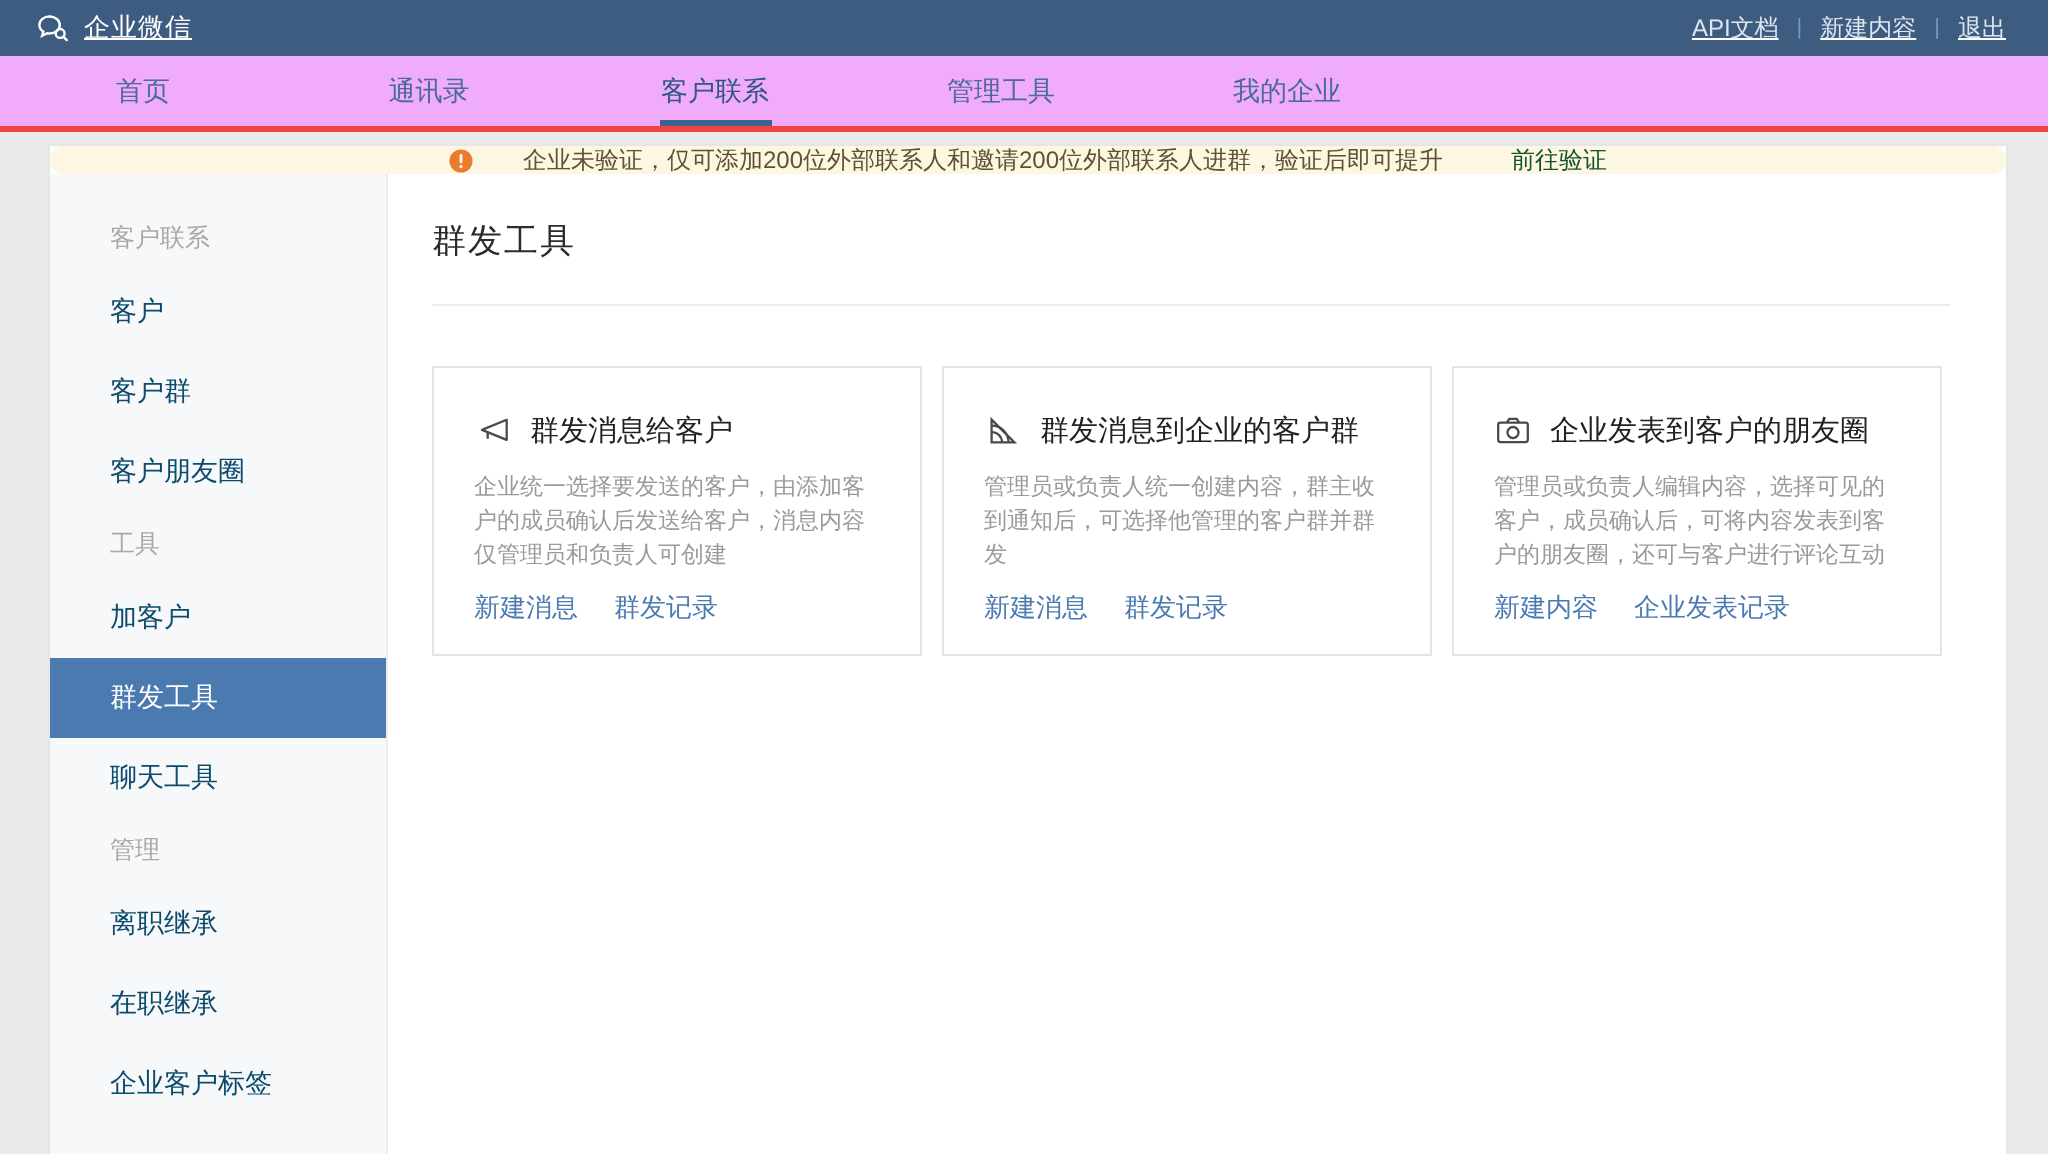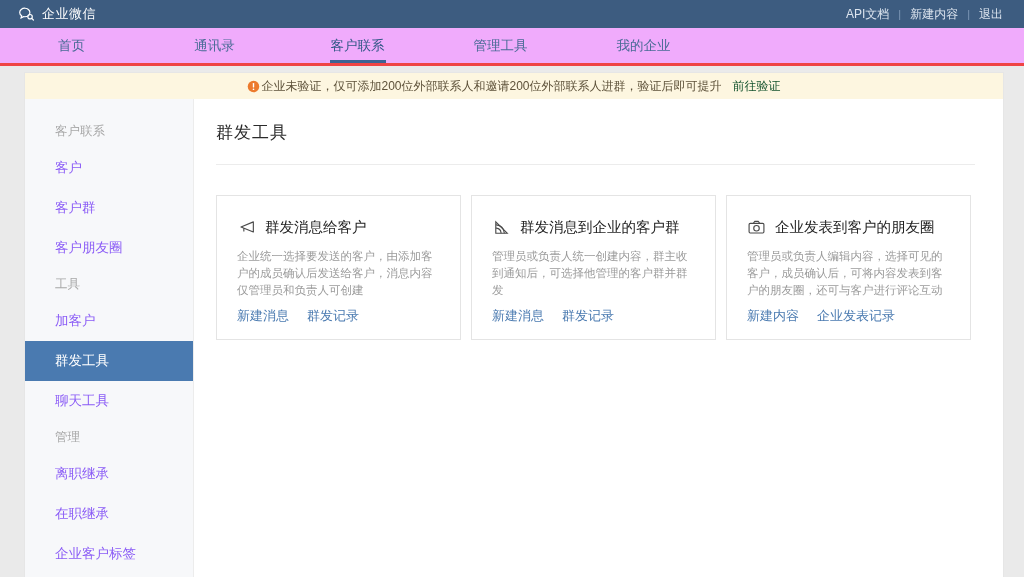--- a/index.html
+++ b/index.html
@@ -12,20 +12,21 @@
 
   
   .topbar {
     height: 28px;
     background: #3d5c80;
     display: flex;
     align-items: center;
     justify-content: space-between;
     padding: 0 12px 0 18px;
     color: #ffffff;
+    text-decoration: underline;
   }
   .brand { display: flex; align-items: center; gap: 7px; }
   .brand-logo { width: 17px; height: 17px; display: block; }
   .brand-name { font-size: 13px; color: #ffffff; letter-spacing: .5px; }
   .topbar-links { display: flex; align-items: center; font-size: 12px; }
   .topbar-links a {
     color: #dde5ef; text-decoration: none; padding: 0 9px; white-space: nowrap;
   }
   .topbar-sep { color: #7d97b5; font-size: 11px; }
 
@@ -68,29 +69,30 @@
     width: 980px;
     height: 505px;
     display: flex;
     flex-direction: column;
     border: 1px solid #e6e6e6;
     border-bottom: none;
   }
 
   
   .banner {
-    height: 26px;
+    height: 14px;
     background: #fdf6e0;
     display: flex;
     align-items: center;
     justify-content: center;
     font-size: 12px;
     color: #6b5e43;
-    gap: 1px;
+    gap: 24px;
     flex: 0 0 auto;
+    border-radius: 11px;
   }
   .warn-icon { width: 13px; height: 13px; display: block; flex: 0 0 auto; }
   .banner-text { color: #5d5139; }
   .banner-link { color: #14532d; text-decoration: none; margin-left: 10px; }
 
   
   .body-wrap { display: flex; flex: 1 1 auto; min-height: 0; }
 
   .sidebar {
     width: 169px;
@@ -103,21 +105,21 @@
     font-size: 12.5px;
     color: #a8a8a8;
     padding: 8px 0 8px 30px;
   }
   .side-item {
     height: 40px;
     display: flex;
     align-items: center;
     padding-left: 30px;
     font-size: 13.5px;
-    color: #8b5cf6;
+    color: #0c4a6e;
     cursor: pointer;
   }
   .side-item.active {
     background: #4a7ab0;
     color: #ffffff;
   }
 
   .main {
     flex: 1 1 auto;
     background: #ffffff;

